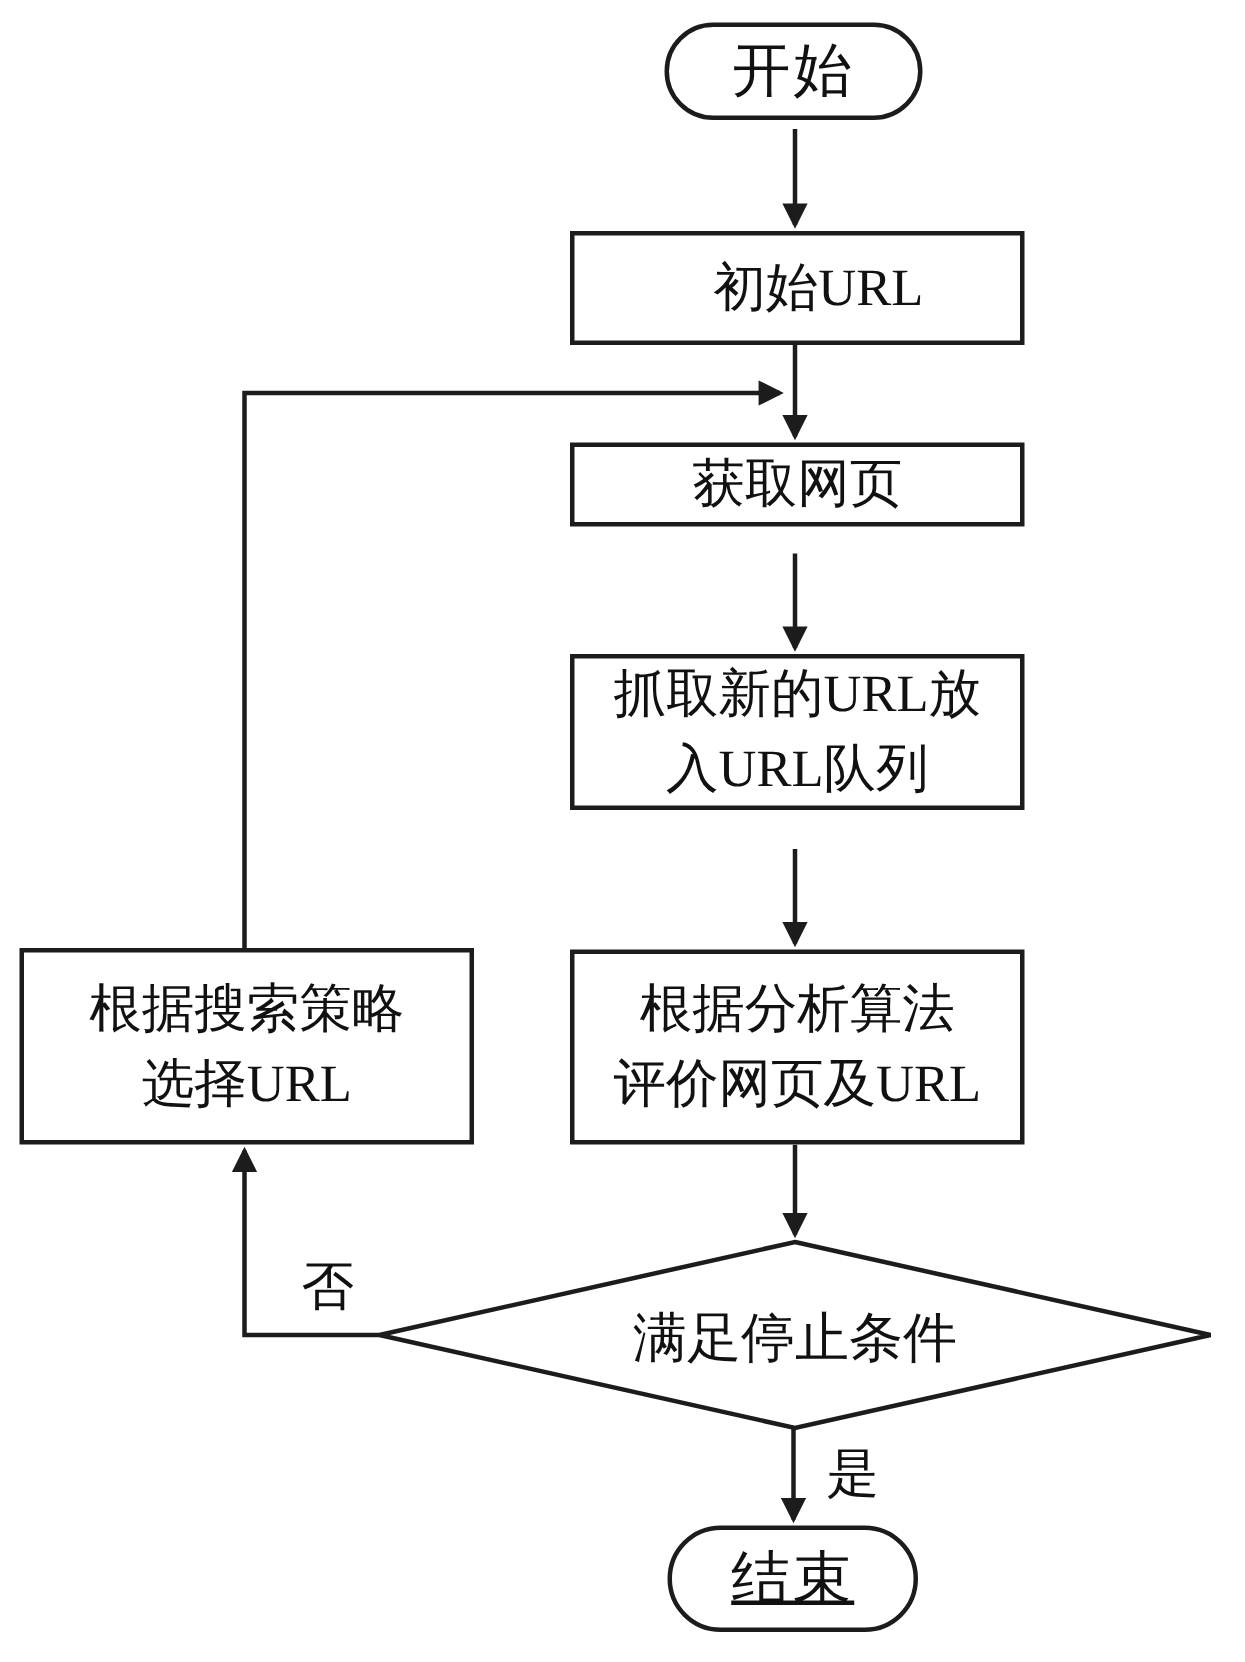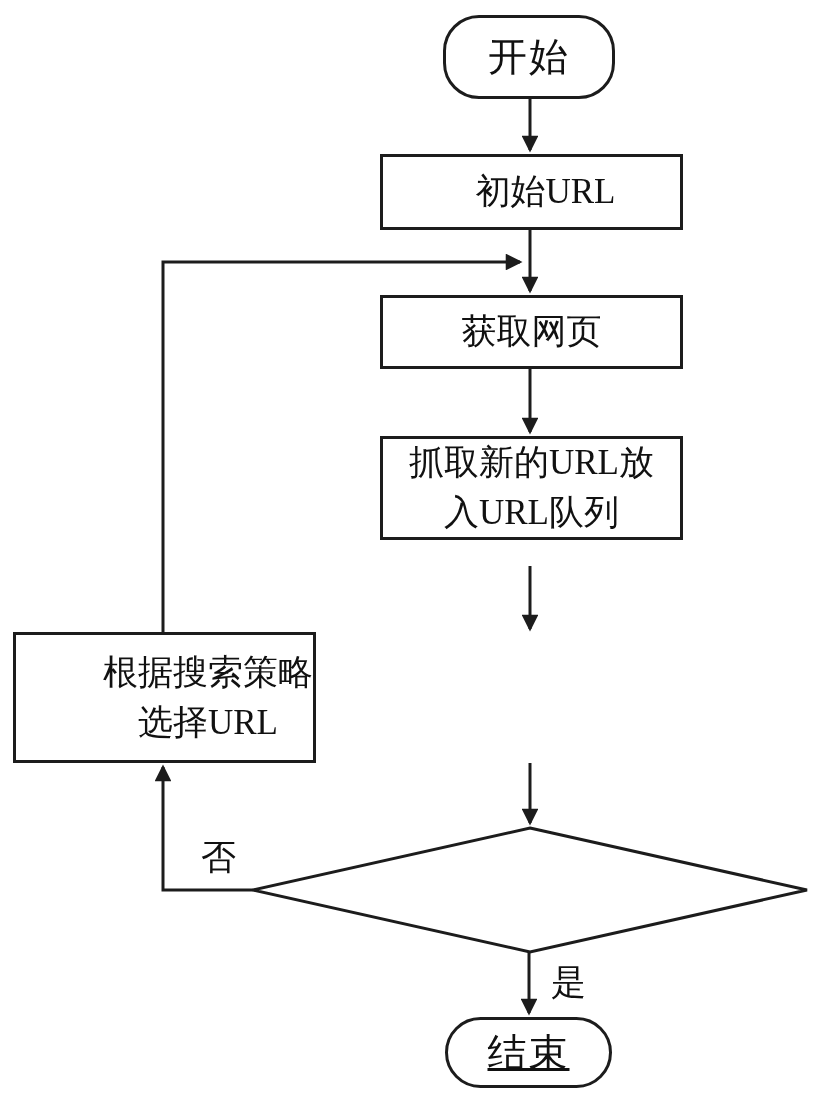--- a/index.html
+++ b/index.html
@@ -35,26 +35,26 @@
     font-size: 35px;
     line-height: 1.42;
     white-space: pre-line;
     color: #111111;
   }
   .terminator {
     border-radius: 36px;
     font-size: 39px;
     letter-spacing: 2px;
   }
-  .node-start     { left: 443px; top: 15px;  width: 172px; height: 84px; }
+  .node-start     { left: 443px; top: 15px;  width: 172px; height: 65px; }
   .node-initial   { left: 380px; top: 154px; width: 303px; height: 76px; padding-left: 28px; }
-  .node-fetch     { left: 380px; top: 295px; width: 303px; height: 74px; }
+  .node-fetch     { left: 380px; top: 295px; width: 303px; height: 56px; }
   .node-grab      { left: 380px; top: 436px; width: 303px; height: 104px; }
   .node-evaluate  { left: 380px; top: 633px; width: 303px; height: 130px; }
-  .node-select    { left: 13px;  top: 632px; width: 303px; height: 131px; justify-content: flex-end; }
+  .node-select    { left: 13px;  top: 632px; width: 303px; height: 131px; }
   .node-end       { left: 445px; top: 1017px; width: 167px; height: 71px; text-decoration: underline; }
   .decision-label {
     position: absolute;
     left: 330px;
     top: 868px;
     width: 400px;
     text-align: center;
     font-size: 36px;
     color: #111111;
   }
@@ -107,26 +107,31 @@
 
   <div class="node node-fetch">
     <span>获取网页</span>
   </div>
 
   <div class="node node-grab">
     <span>抓取新的URL放
 入URL队列</span>
   </div>
 
+  <div class="node node-evaluate">
+    <span>根据分析算法
+评价网页及URL</span>
+  </div>
 
   <div class="node node-select">
     <span>根据搜索策略
 选择URL</span>
   </div>
 
+  <div class="decision-label">满足停止条件</div>
 
   <div class="node terminator node-end">
     <span>结束</span>
   </div>
 
   <div class="edge-label edge-label-yes">是</div>
   <div class="edge-label edge-label-no">否</div>
 
 </div>
 

